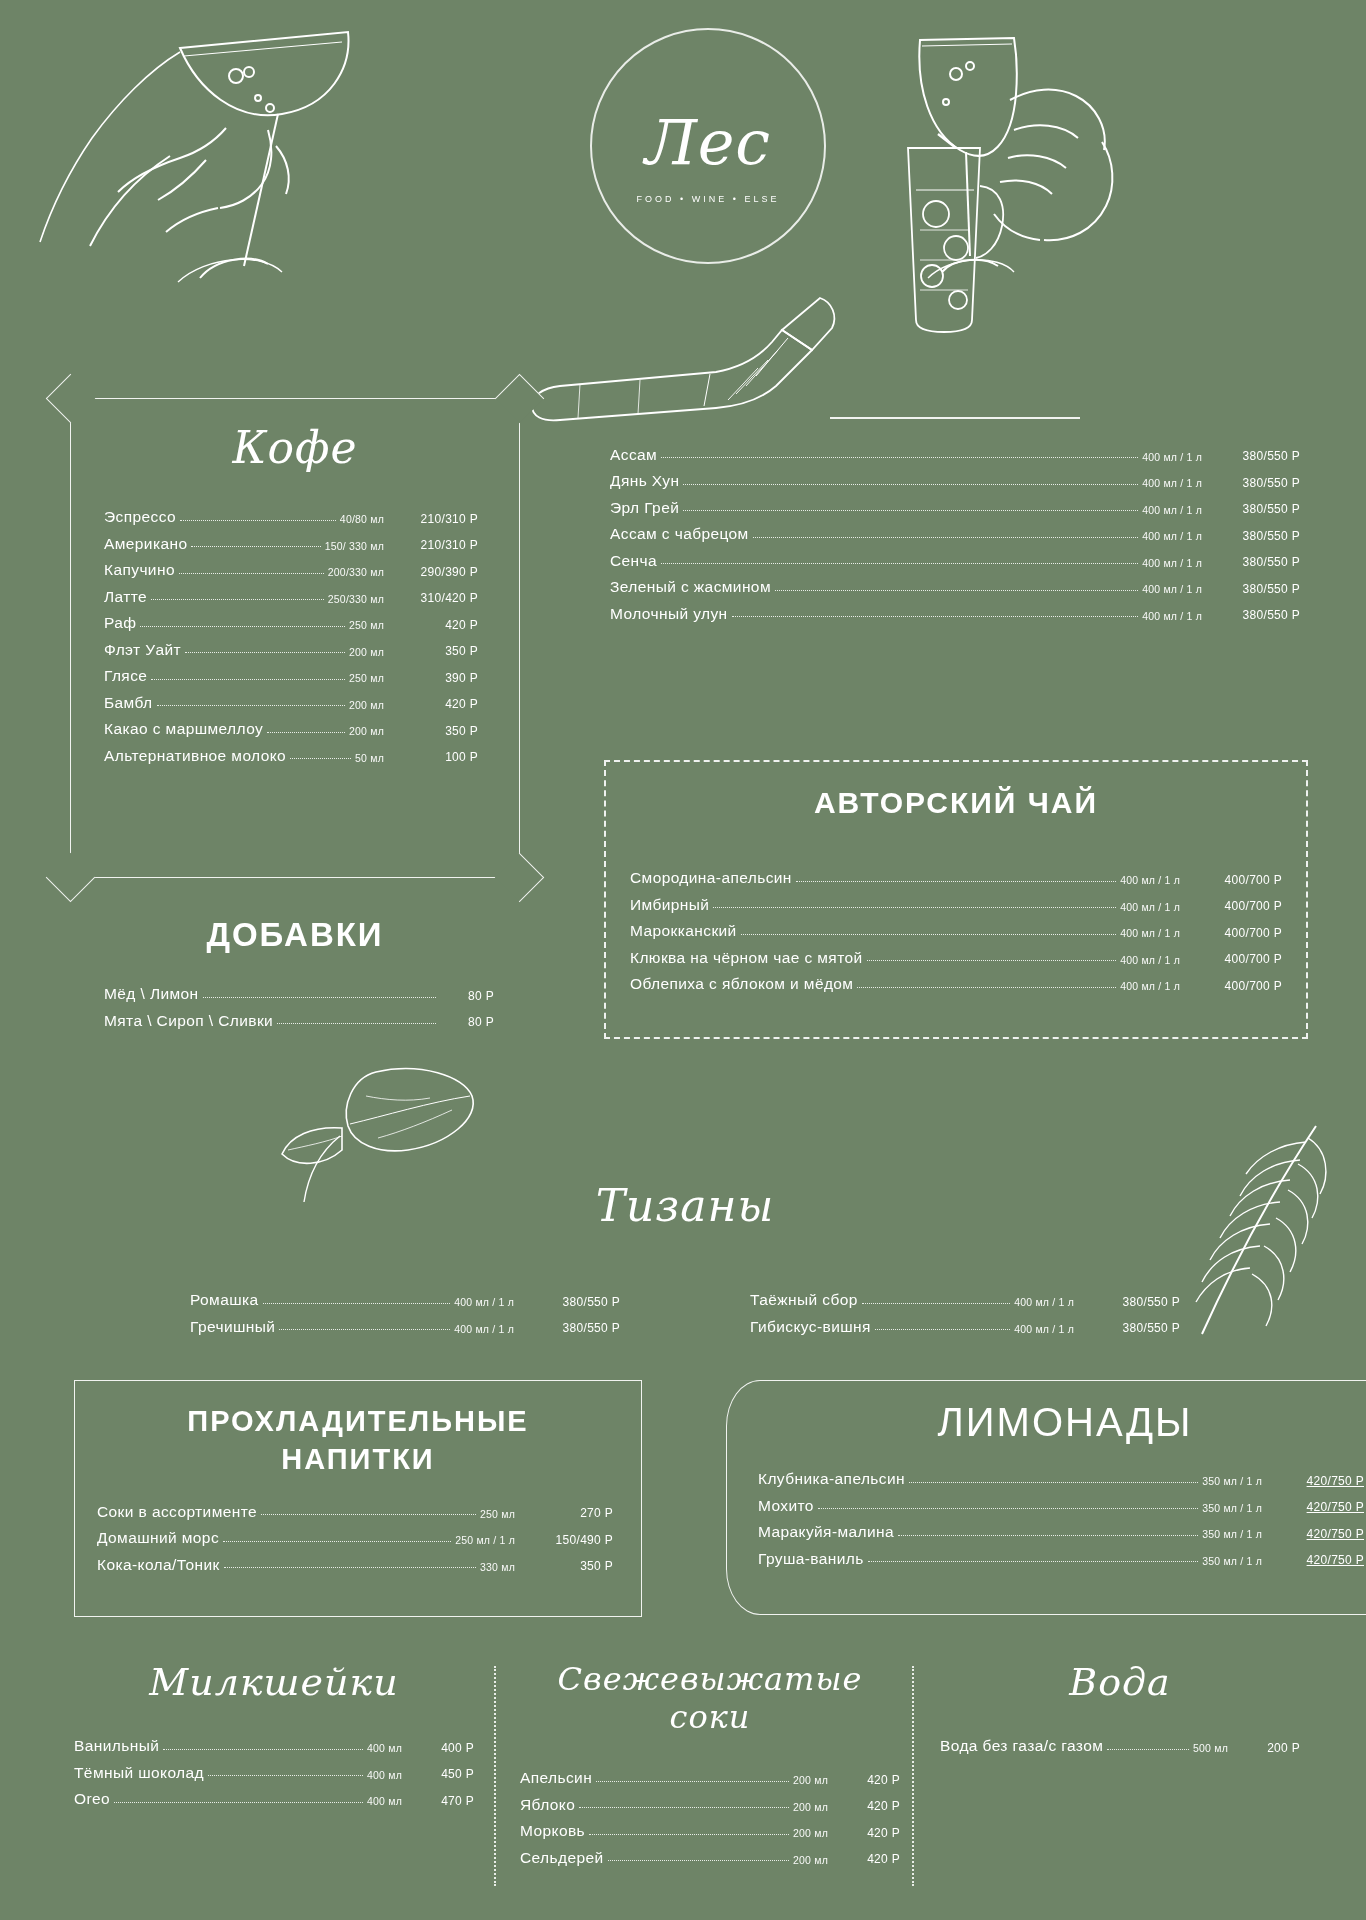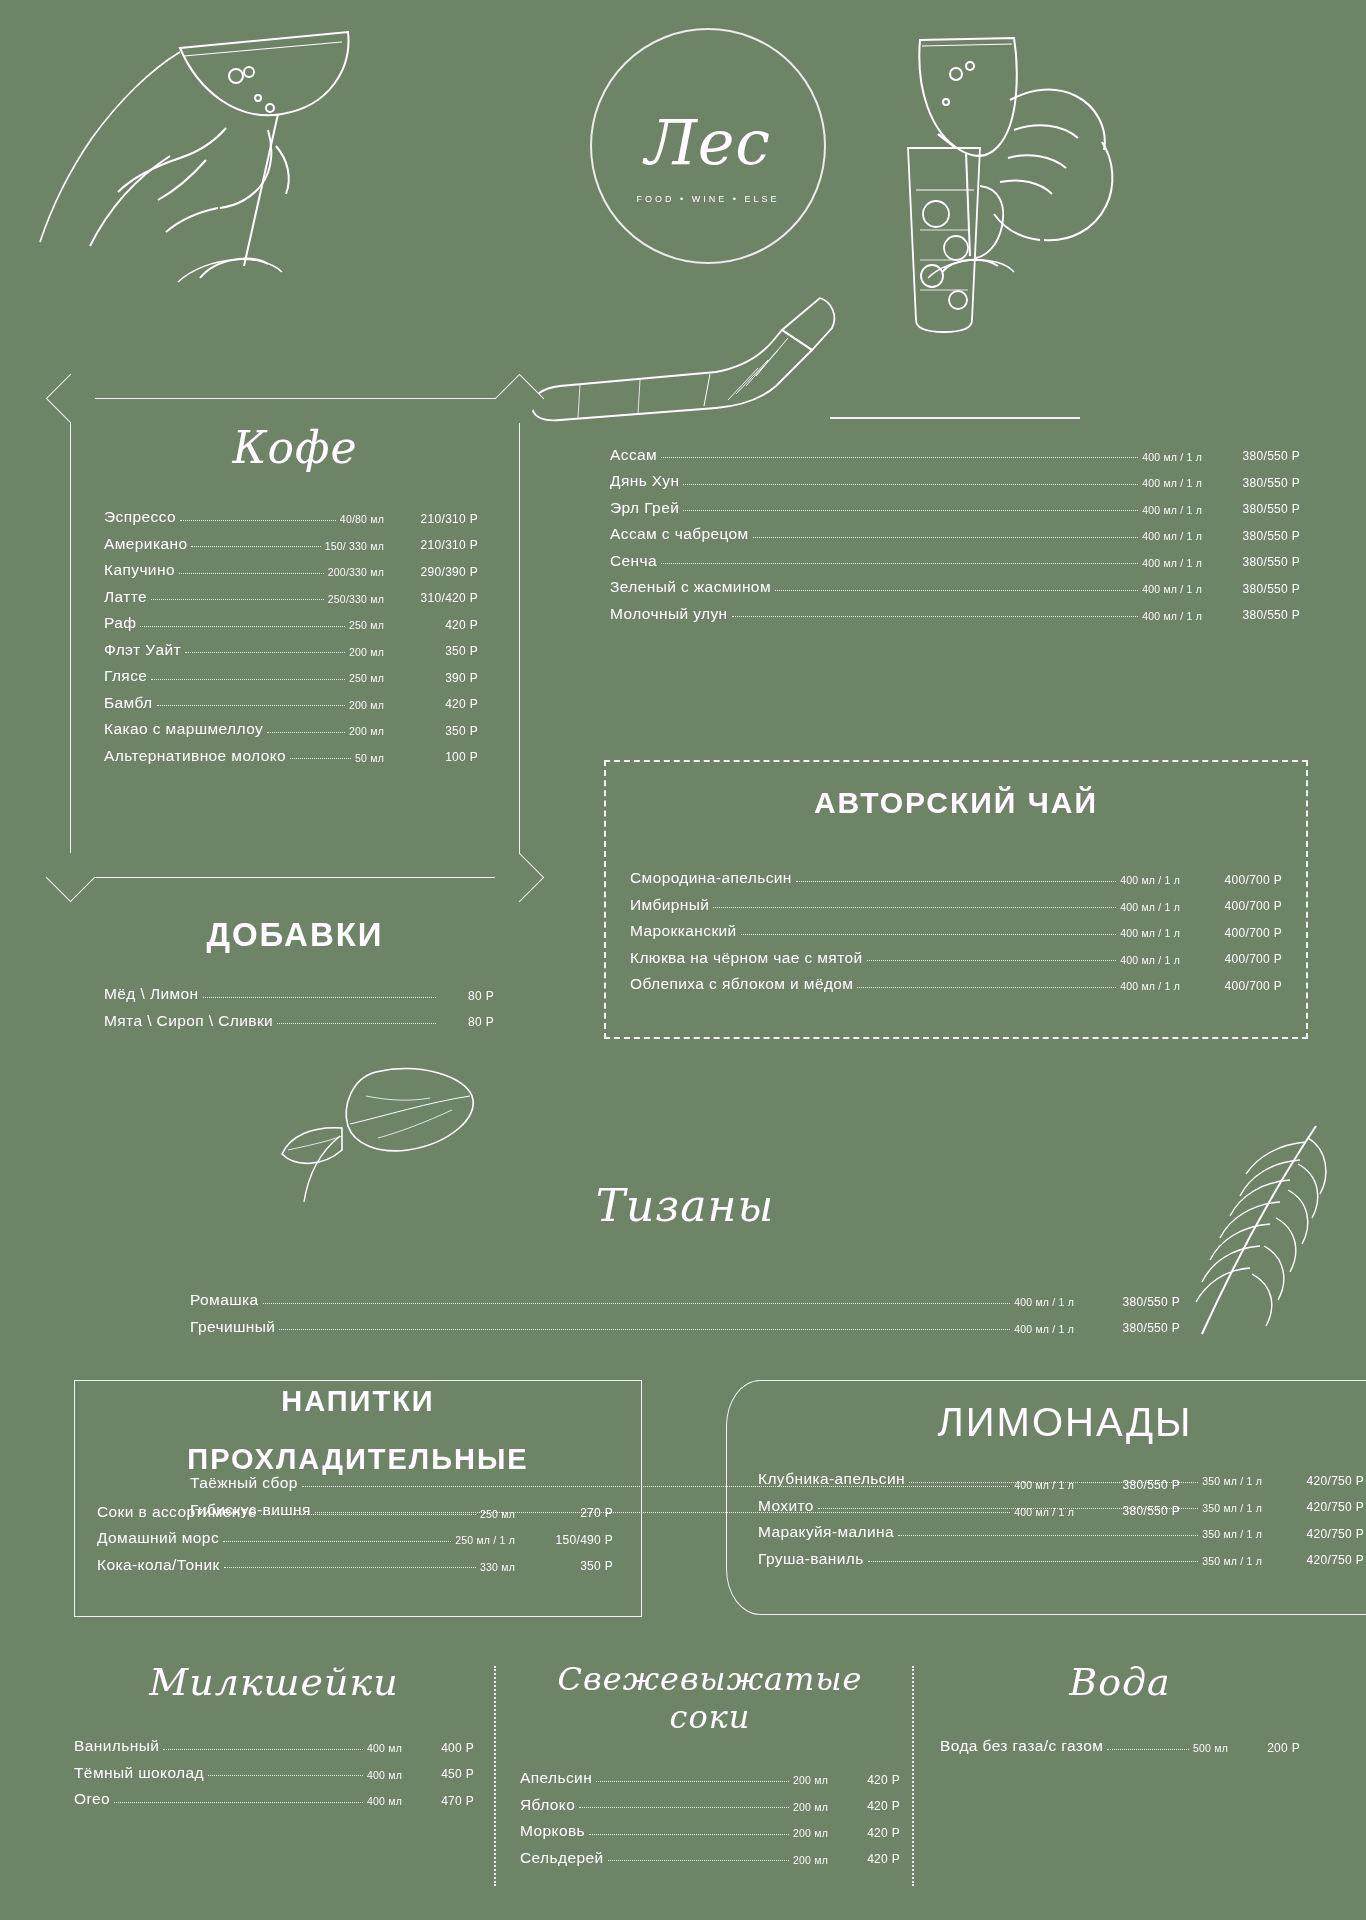--- a/index.html
+++ b/index.html
@@ -216,21 +216,20 @@
     flex: 1 1 auto;
     height: 1.5px;
     background: rgba(255,255,255,.9);
   }
   .tisane-head .sect-title { font-size: 44px; flex: 0 0 auto; }
   .tisane-cols {
     display: flex;
     margin-top: 42px;
     gap: 130px;
     padding: 0 110px;
-    flex-direction: column;
   }
   .tisane-cols ul { flex: 1 1 0; }
   .tisane-cols li.item .pr { width: 100px; }
 
   
   #soft-block {
     position: absolute;
     left: 74px;
     top: 1380px;
     width: 566px;
@@ -250,21 +249,21 @@
     height: 235px;
   }
   .round-frame {
     position: absolute;
     inset: 0;
     border: 1.5px solid rgba(255,255,255,.9);
     border-radius: 34px 34px 34px 34px / 46px 46px 46px 46px;
   }
   #lemonade-block .sect-title { margin-top: 20px; font-size: 40px; font-family: "Liberation Sans", sans-serif; font-style: normal; letter-spacing: 2px; }
   #lemonade-list { margin: 26px 40px 0 32px; }
-  #lemonade-list li.item .pr { width: 96px; }
+  #lemonade-list li.item .pr { width: 96px; text-decoration: underline; }
 
   
   .bottom-col { position: absolute; top: 1660px; }
   #milkshake-block { left: 74px; width: 400px; }
   #juice-block { left: 520px; width: 380px; }
   #water-block { left: 940px; width: 360px; }
 
   .bottom-col .sect-title { font-size: 38px; }
   .bottom-col ul { margin-top: 34px; }
   .bottom-col li.item .pr { width: 66px; }
@@ -593,22 +592,22 @@
             <span class="nm">Гибискус-вишня</span>
             <span class="dots"></span>
             <span class="vol">400 мл / 1 л</span>
             <span class="pr">380/550 Р</span>
           </li>
       </ul>
     </div>
   </div>
 
   <div id="soft-block">
+    <h2 class="sect-title caps">ПРОХЛАДИТЕЛЬНЫЕ</h2>
     <h2 class="sect-title caps" style="margin-top:2px;">НАПИТКИ</h2>
-    <h2 class="sect-title caps">ПРОХЛАДИТЕЛЬНЫЕ</h2>
     <ul class="items" id="soft-list">
       <li class="item">
           <span class="nm">Соки в ассортименте</span>
           <span class="dots"></span>
           <span class="vol">250 мл</span>
           <span class="pr">270 Р</span>
         </li>
       <li class="item">
           <span class="nm">Домашний морс</span>
           <span class="dots"></span>

